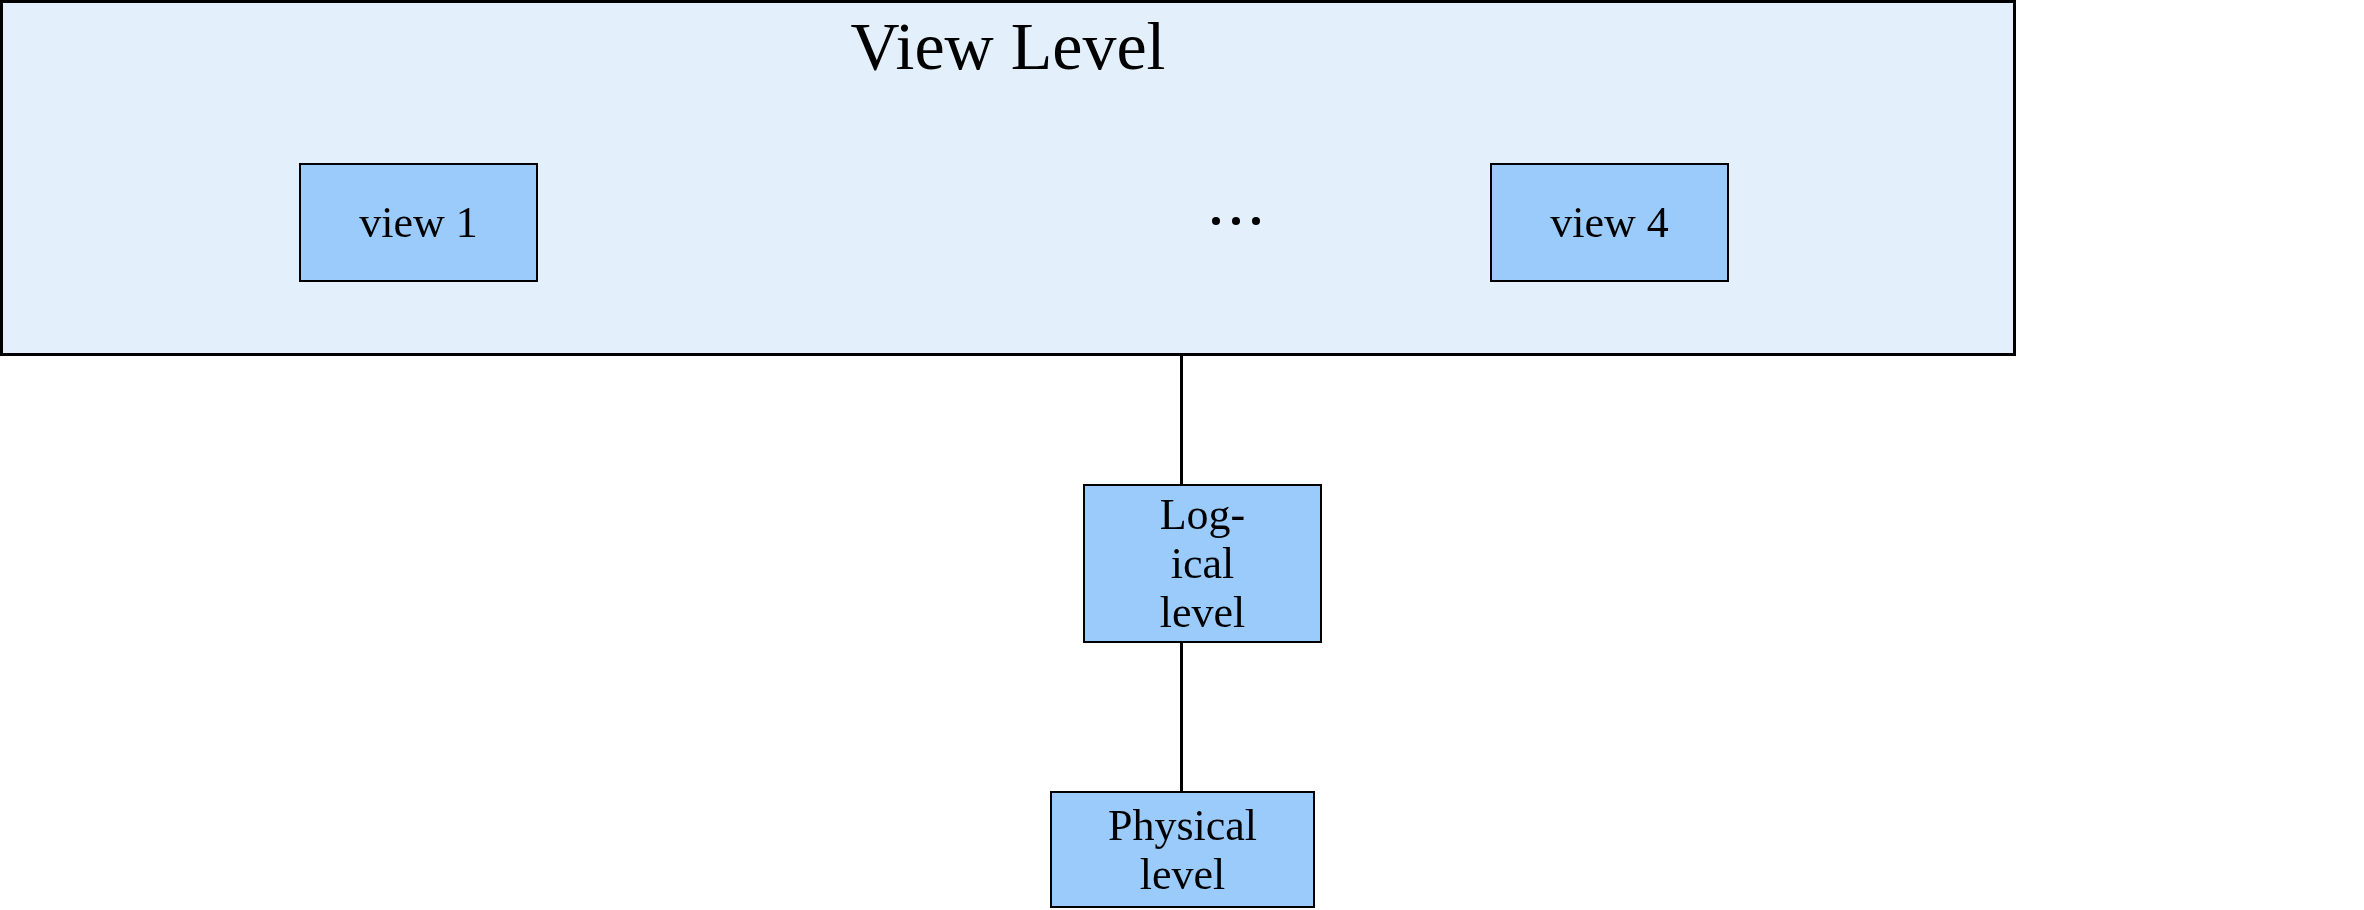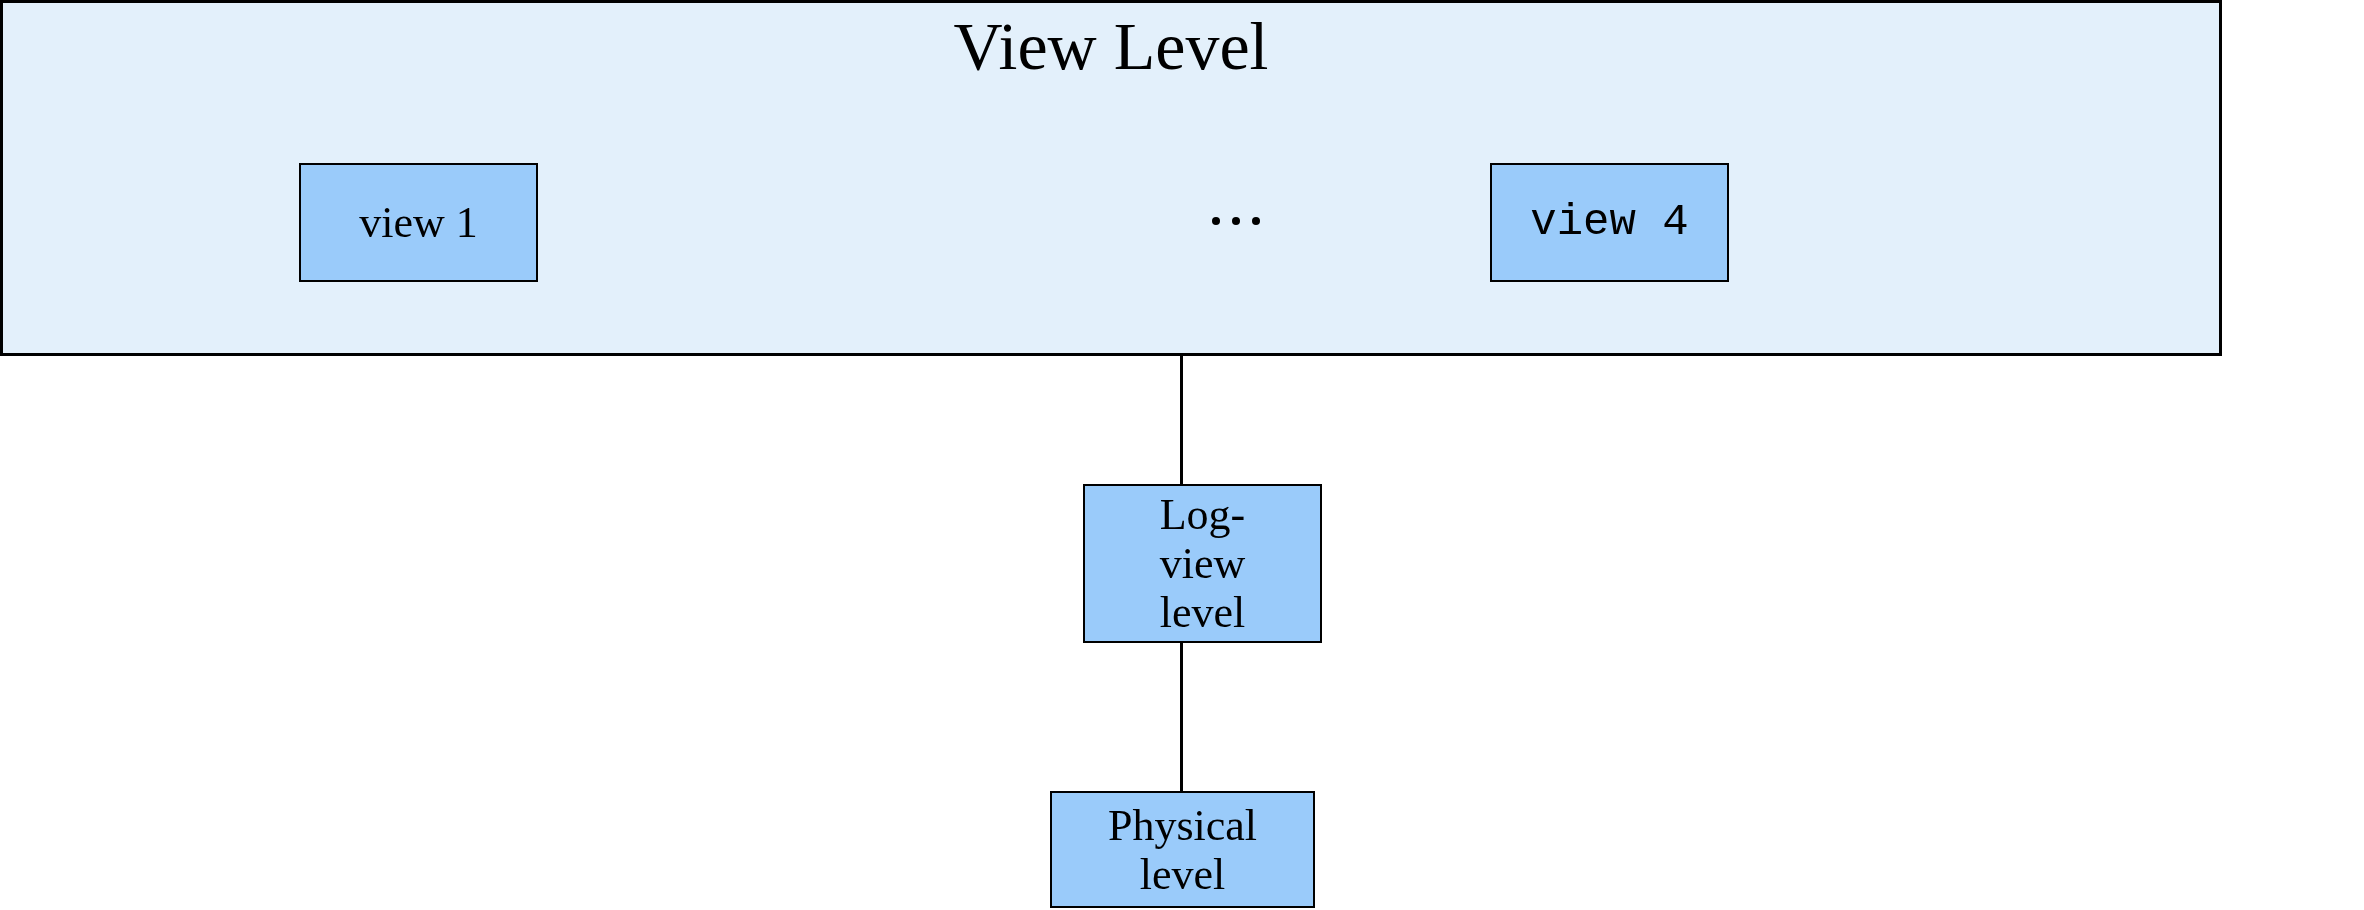--- a/index.html
+++ b/index.html
@@ -17,21 +17,21 @@
     overflow: hidden;
     font-family: "Liberation Serif", "DejaVu Serif", serif;
     color: #000000;
   }
 
   
   .view-container {
     position: absolute;
     left: 0;
     top: 0;
-    width: 2222px;
+    width: 2016px;
     height: 356px;
     border: 3.5px solid #000000;
     background: #e3f0fb;
   }
 
   .view-title {
     position: absolute;
     left: 0;
     right: 0;
     top: 9px;
@@ -56,21 +56,21 @@
     white-space: nowrap;
   }
 
   .view-box {
     width: 239px;
     height: 119px;
     top: 160px;
   }
   .view-box-1 { left: 296px; }
   .view-box-2 { left: 747px; }
-  .view-box-4 { left: 1487px; font-family: Liberation Mono, monospace; }
+  .view-box-4 { left: 1487px; }
 
   
   .ellipsis {
     position: absolute;
     left: 1209px;
     top: 213px;
     width: 48px;
     height: 10px;
     display: flex;
     align-items: center;
@@ -129,21 +129,21 @@
 
     <div class="node-box view-box view-box-4">
       <span>view 4</span>
     </div>
   </div>
 
   <div class="connector connector-1"></div>
 
   <div class="node-box logical-box">
     <div>Log-</div>
-    <div>view</div>
+    <div>ical</div>
     <div>level</div>
   </div>
 
   <div class="connector connector-2"></div>
 
   <div class="node-box physical-box">
     <div>Physical</div>
     <div>level</div>
   </div>
 

